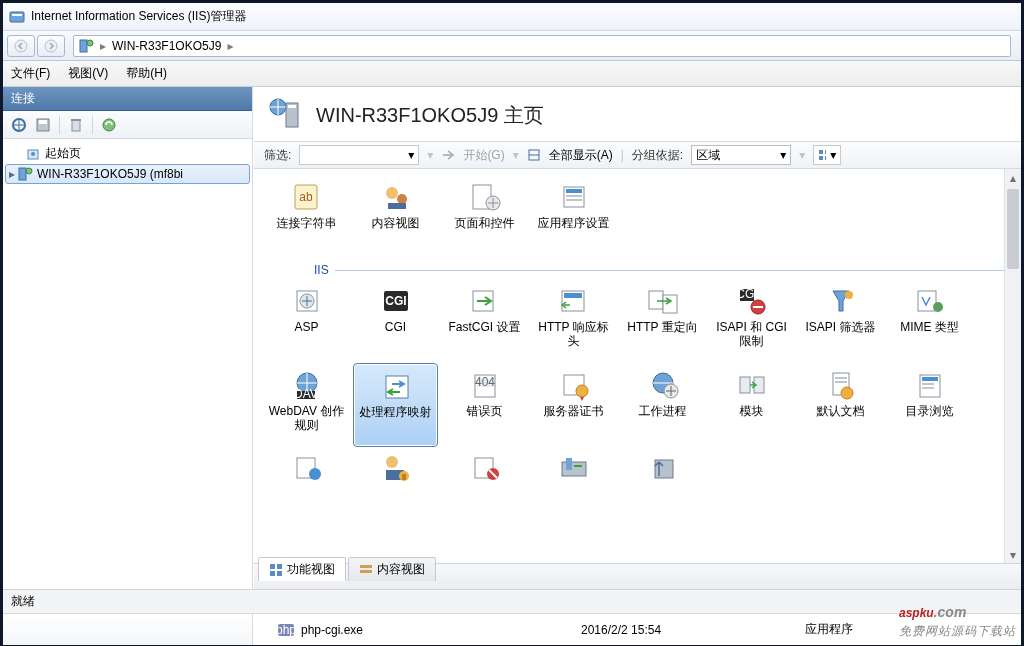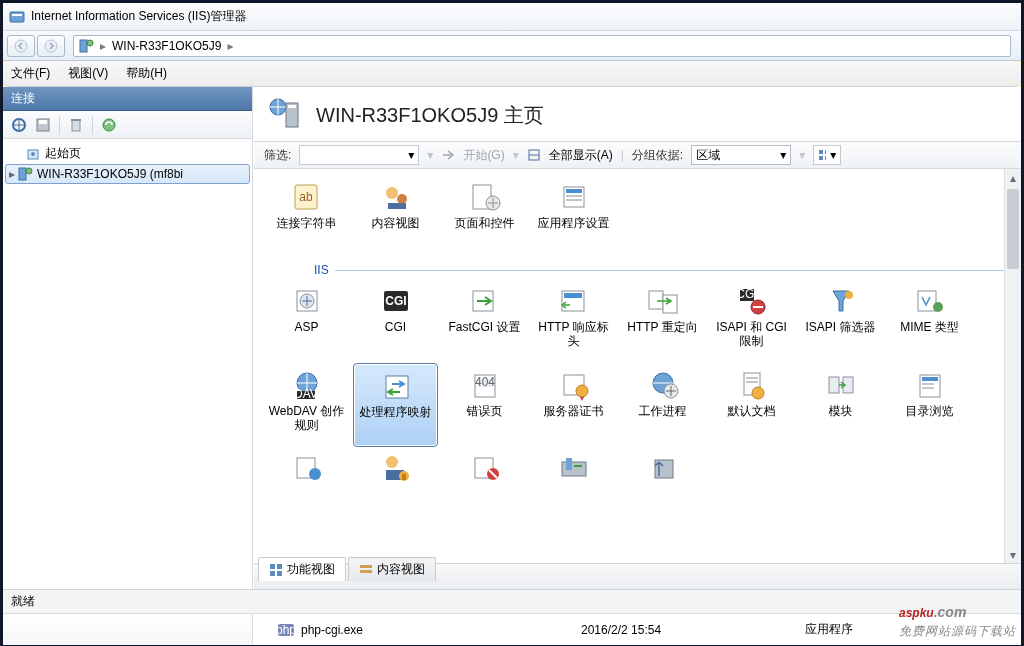--- a/index.html
+++ b/index.html
@@ -5,21 +5,21 @@
 * { margin: 0; padding: 0; box-sizing: border-box; font-family: "Microsoft YaHei", "Segoe UI", sans-serif; font-size: 12px; }
 body { background: #fff; width: 1024px; height: 646px; overflow: hidden; position: relative; }
 .window { border: 3px solid #0f172a; background: #fef9c3; }
 .titlebar { height: 28px; border-bottom: 1px solid #cfd7e2; display: flex; align-items: center; padding: 0 6px; background: linear-gradient(#fdfdfe,#eef2f7); }
 .titlebar .icon { width: 16px; height: 16px; margin-right: 6px; }
 .addressbar { height: 30px; border-bottom: 1px solid #b9c7d9; display: flex; align-items: center; padding: 0 4px; background: linear-gradient(#f6f9fd,#e8eef6); }
 .nav-btn { width: 28px; height: 22px; border: 1px solid #a9b9cc; border-radius: 3px; background: linear-gradient(#fdfdfe,#e7eef6); margin-right: 2px; display:flex; align-items:center; justify-content:center; color:#6a7e96; }
 .nav-btn.disabled { color:#c0c8d2; }
 .addr-box { flex: 1; height: 22px; border: 1px solid #a9b9cc; background: #fff; border-radius: 2px; margin: 0 6px; display:flex; align-items:center; padding:0 4px; gap:6px; }
 .addr-box .sep { color:#7a7a7a; }
-.menubar { height: 26px; border-bottom: 1px solid #cacfd6; display:flex; align-items:center; padding: 0 8px; gap: 18px; background: linear-gradient(#f8f8f8,#ededed); border-radius: 7px; }
+.menubar { height: 26px; border-bottom: 1px solid #cacfd6; display:flex; align-items:center; padding: 0 8px; gap: 18px; background: linear-gradient(#f8f8f8,#ededed); }
 .menubar span { cursor: default; }
 .body-row { display:flex; height: 502px; }
 .sidebar { width: 250px; border-right:1px solid #d7dbe0; background:#fff; display:flex; flex-direction:column; }
 .sidebar-header { height: 24px; background: linear-gradient(#6f95c0,#4f79ab); color:#fff; padding:0 8px; display:flex; align-items:center; border-bottom:1px solid #3a5f8c; }
 .sidebar-toolbar { height: 28px; border-bottom:1px solid #d7dbe0; display:flex; align-items:center; gap:4px; padding:0 6px; background:linear-gradient(#fbfcfd,#eef1f5); }
 .tb-btn { width:20px; height:20px; display:flex; align-items:center; justify-content:center; }
 .tb-sep { width:1px; height:18px; background:#cfd5dc; margin:0 2px; }
 .tree { padding: 4px 2px; }
 .tree-item { display:flex; align-items:center; gap:4px; padding:2px 4px; cursor:default; }
 .tree-item.selected { border:1px solid #7da2ce; border-radius:3px; background:linear-gradient(#eaf2fc,#d7e7fb); padding:1px 3px; }
@@ -391,37 +391,37 @@
                   <path d="M8 14 H28" stroke="#fff"></path>
                   <circle cx="26" cy="22" r="7" fill="#e8e8e8" stroke="#8a929c"></circle>
                   <path d="M26 17 V27 M21 22 H31" stroke="#606870"></path>
                 </svg>
               </div>
               <div class="flabel">工作进程</div>
             </div>
           <div class="feature">
               <div class="ficon">
                 <svg width="36" height="32">
+                  <rect x="6" y="8" width="10" height="16" fill="#e8ecf0" stroke="#8a929c"></rect>
+                  <rect x="20" y="8" width="10" height="16" fill="#e8ecf0" stroke="#8a929c"></rect>
+                  <path d="M16 16 H20 M18 13 L22 16 L18 19" stroke="#3aa03a" stroke-width="1.5" fill="none"></path>
+                </svg>
+              </div>
+              <div class="flabel">模块</div>
+            </div>
+          <div class="feature">
+              <div class="ficon">
+                <svg width="36" height="32">
                   <rect x="10" y="4" width="16" height="22" fill="#fff" stroke="#8a929c"></rect>
                   <rect x="12" y="8" width="12" height="2" fill="#c0c5cc"></rect>
                   <rect x="12" y="12" width="12" height="2" fill="#c0c5cc"></rect>
                   <circle cx="24" cy="24" r="6" fill="#f0b040" stroke="#c08020"></circle>
                 </svg>
               </div>
               <div class="flabel">默认文档</div>
-            </div>
-          <div class="feature">
-              <div class="ficon">
-                <svg width="36" height="32">
-                  <rect x="6" y="8" width="10" height="16" fill="#e8ecf0" stroke="#8a929c"></rect>
-                  <rect x="20" y="8" width="10" height="16" fill="#e8ecf0" stroke="#8a929c"></rect>
-                  <path d="M16 16 H20 M18 13 L22 16 L18 19" stroke="#3aa03a" stroke-width="1.5" fill="none"></path>
-                </svg>
-              </div>
-              <div class="flabel">模块</div>
             </div>
           <div class="feature">
               <div class="ficon">
                 <svg width="36" height="32">
                   <rect x="8" y="6" width="20" height="22" fill="#fff" stroke="#8a929c"></rect>
                   <rect x="10" y="8" width="16" height="4" fill="#4a8fd0"></rect>
                   <rect x="10" y="14" width="12" height="2" fill="#c0c5cc"></rect>
                   <rect x="10" y="18" width="12" height="2" fill="#c0c5cc"></rect>
                 </svg>
               </div>

